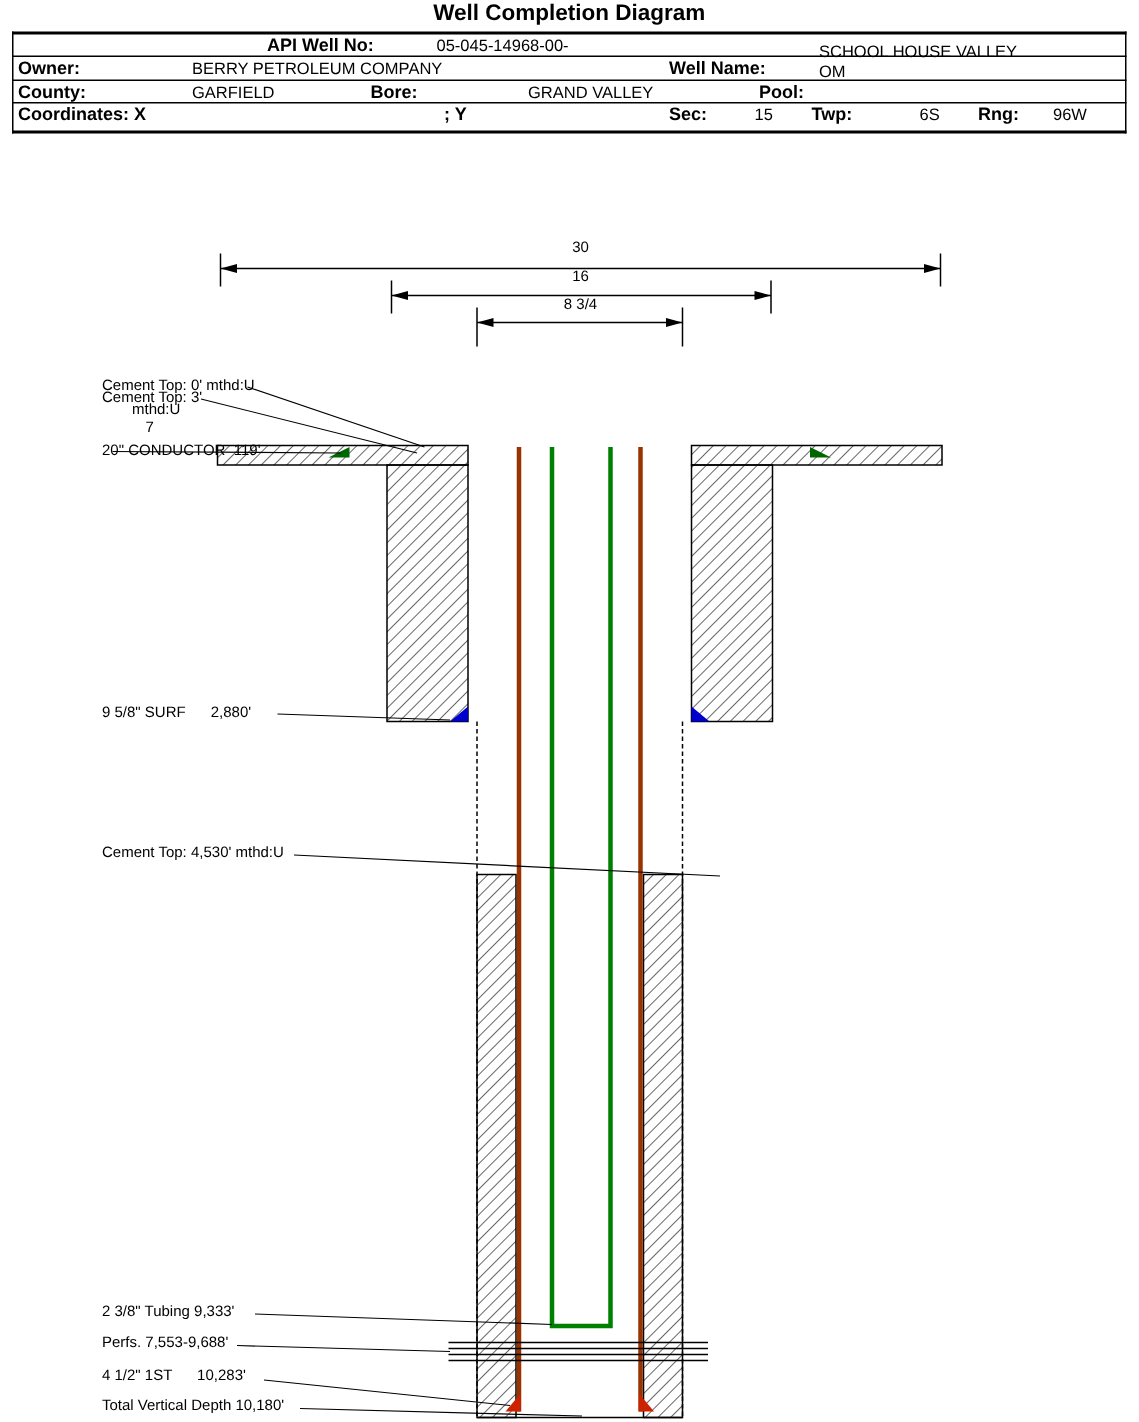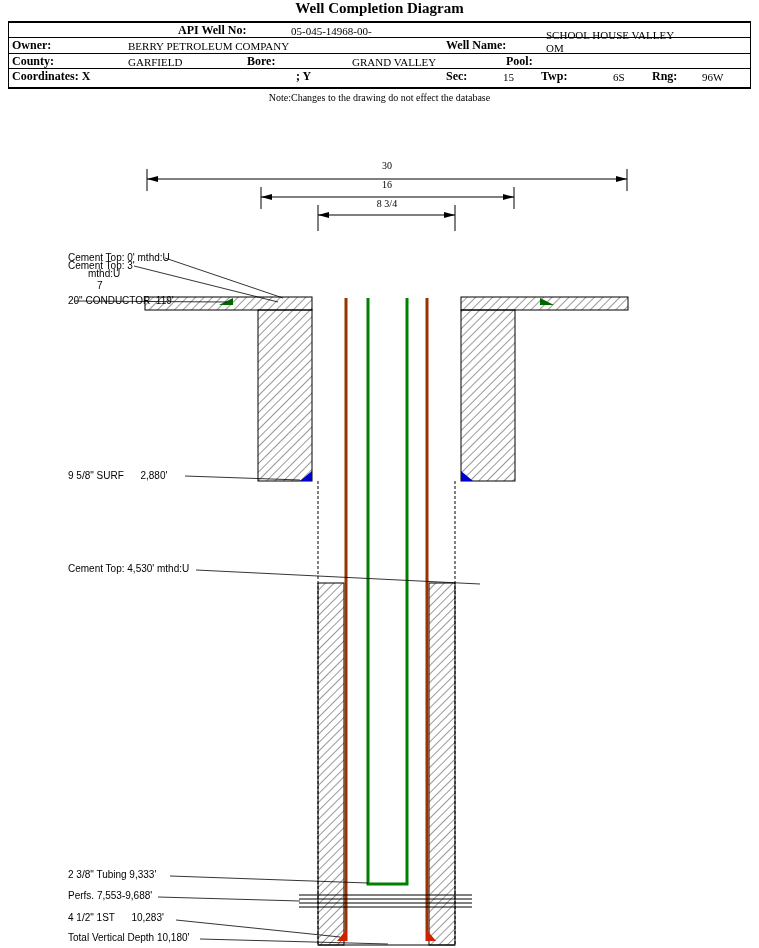--- a/index.html
+++ b/index.html
@@ -1,19 +1,19 @@
 <!DOCTYPE html>
 <html><head>
 <meta charset="utf-8">
 <style>
   * { margin:0; padding:0; box-sizing:border-box; }
   html,body { background:#ffffff; }
   body { font-family:"Liberation Sans","DejaVu Sans",sans-serif; }
   #stage { position:relative; width:759px; height:948px; background:#fff; overflow:hidden; }
-  .t { position:absolute; color:#000; white-space:pre; z-index:2; line-height:1.15;font-family:Liberation Serif, serif; }
+  .t { position:absolute; color:#000; white-space:pre; z-index:2; line-height:1.15; }
   .b { font-weight:bold; }
   .lbl { font-size:12px; font-weight:bold; }
   .val { font-size:11px; }
   .ann { position:absolute; font-size:10px; color:#000; white-space:pre; z-index:2; }
   .hline { position:absolute; background:#000; height:1px; z-index:1; }
   .vline { position:absolute; background:#000; width:1px; z-index:1; }
   .ctr { text-align:center; }
   #diagram-svg { position:absolute; left:0; top:0; z-index:1; }
 </style>
 </head>
@@ -49,21 +49,20 @@
 
   <div class="t lbl" style="left:12px;top:70px">Coordinates: X</div>
   <div class="t lbl" style="left:296px;top:70px">; Y</div>
   <div class="t lbl" style="left:446px;top:70px">Sec:</div>
   <div class="t val" style="left:503px;top:71px">15</div>
   <div class="t lbl" style="left:541px;top:70px">Twp:</div>
   <div class="t val" style="left:613px;top:71px">6S</div>
   <div class="t lbl" style="left:652px;top:70px">Rng:</div>
   <div class="t val" style="left:702px;top:71px">96W</div>
 
-  <div class="t ctr" style="left:0;right:0;top:92px;font-size:10px">Note:Changes to the drawing do not effect the database</div>
 
   <div class="t ctr" style="left:337px;top:160px;width:100px;font-size:10px">30</div>
   <div class="t ctr" style="left:337px;top:179px;width:100px;font-size:10px">16</div>
   <div class="t ctr" style="left:337px;top:198px;width:100px;font-size:10px">8 3/4</div>
 
   <div class="ann" style="left:68px;top:252px">Cement Top: 0' mthd:U</div>
   <div class="ann" style="left:68px;top:260px">Cement Top: 3'</div>
   <div class="ann" style="left:88px;top:268px">mthd:U</div>
   <div class="ann" style="left:97px;top:280px">7</div>
   <div class="ann" style="left:68px;top:295px">20" CONDUCTOR  119'</div>

